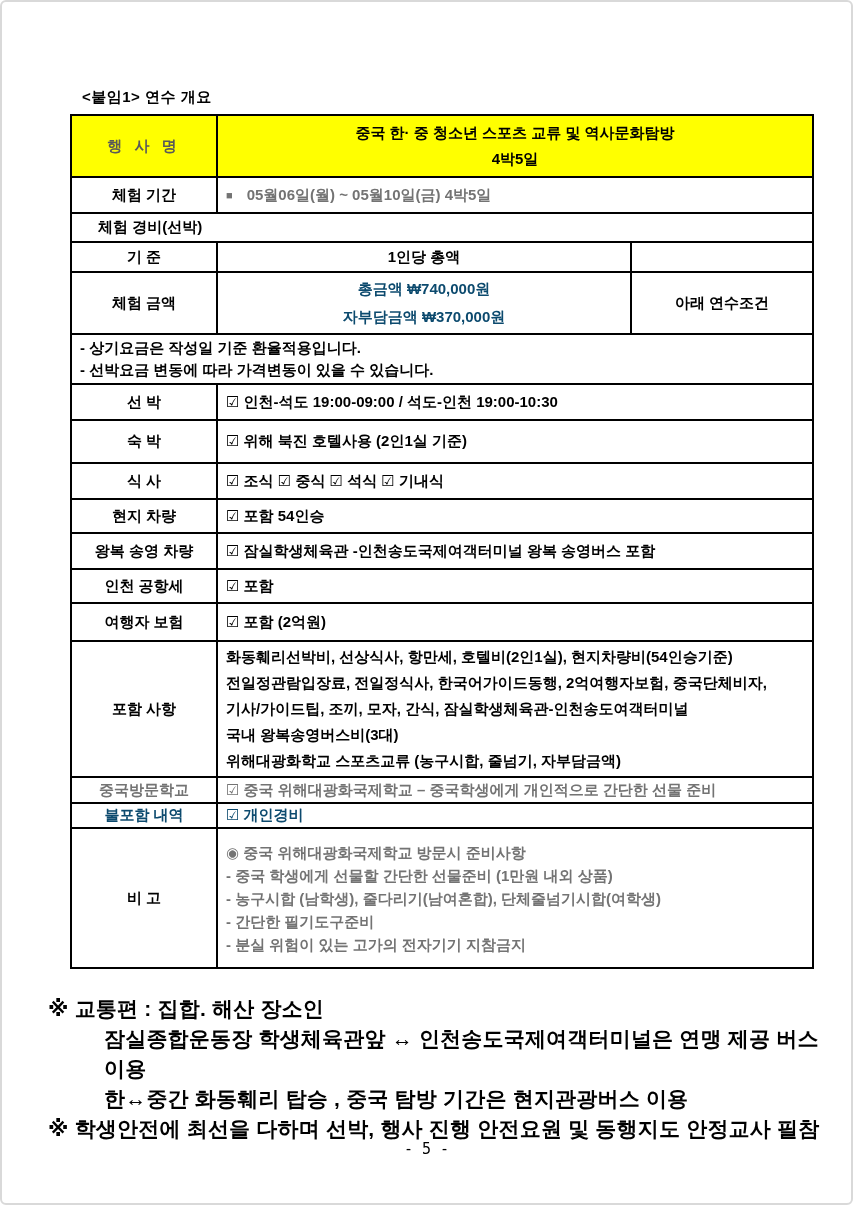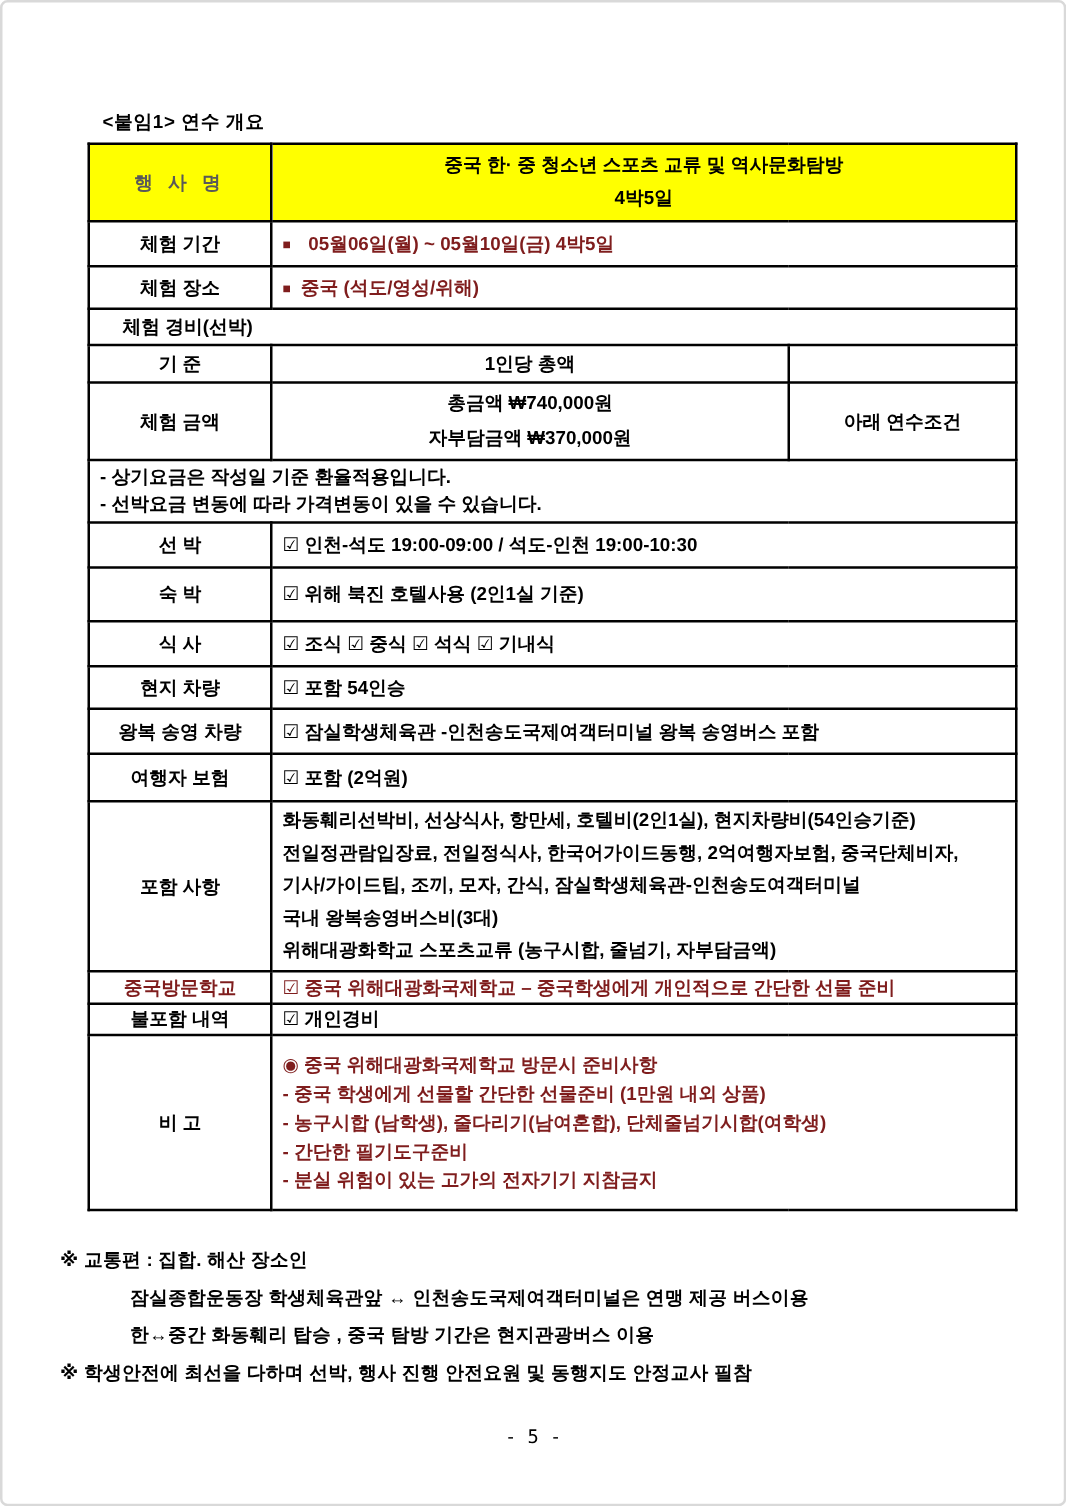--- a/index.html
+++ b/index.html
@@ -38,37 +38,37 @@
     font-size: 15px;
     font-weight: bold;
     padding: 2px 8px;
     vertical-align: middle;
     overflow: hidden;
     white-space: nowrap;
   }
   .lbl { text-align: center; padding: 2px 2px !important; }
   .yellow { background: #ffff00; }
   .graytext { color: #595959; letter-spacing: 4px; }
-  .blue { color: #7f1d1d; }
-  .red { color: #000000; }
+  .blue { color: #737373; }
+  .red { color: #0c4a6e; }
   .title-cell { text-align: center; font-size: 21px; line-height: 26px; padding: 4px 2px !important; }
   .amount-cell { text-align: center; font-size: 21px; line-height: 28px; }
   .cond-cell { text-align: center; }
   .center { text-align: center; }
   .notes-cell { line-height: 22px; }
   .inc-cell { line-height: 26px; }
   .remarks-cell { line-height: 23px; }
   .bullet { font-size: 11px; margin-right: 14px; vertical-align: 1px; }
   .bullet2 { font-size: 11px; margin-right: 8px; vertical-align: 1px; }
   .footer {
     position: absolute;
     left: 46px;
     top: 992px;
     width: 780px;
-    font-size: 15px;
+    font-size: 21px;
     line-height: 30px;
     letter-spacing: 0.2px;
   }
   .footer .indent { padding-left: 56px; }
   .page-number {
     position: absolute;
     left: 0;
     top: 1138px;
     width: 100%;
     text-align: center;
@@ -100,26 +100,20 @@
       </td>
     </tr>
 
     <tr style="height:36px">
       <td class="lbl">체험 기간</td>
       <td class="blue" colspan="2">
         <span class="bullet">■</span><span>05월06일(월) ~ 05월10일(금) 4박5일</span>
       </td>
     </tr>
 
-    <tr style="height:34px">
-      <td class="lbl">체험 장소</td>
-      <td class="blue" colspan="2">
-        <span class="bullet2">■</span><span>중국 (석도/영성/위해)</span>
-      </td>
-    </tr>
 
     <tr style="height:29px">
       <td colspan="3" style="padding-left:26px">체험 경비(선박)</td>
     </tr>
 
     <tr style="height:30px">
       <td class="lbl">기 준</td>
       <td class="center">1인당 총액</td>
       <td></td>
     </tr>
@@ -158,20 +152,24 @@
     <tr style="height:34px">
       <td class="lbl">현지 차량</td>
       <td colspan="2">☑ 포함 54인승</td>
     </tr>
 
     <tr style="height:36px">
       <td class="lbl">왕복 송영 차량</td>
       <td colspan="2">☑ 잠실학생체육관 -인천송도국제여객터미널 왕복 송영버스 포함</td>
     </tr>
 
+    <tr style="height:34px">
+      <td class="lbl">인천 공항세</td>
+      <td colspan="2">☑ 포함</td>
+    </tr>
 
     <tr style="height:38px">
       <td class="lbl">여행자 보험</td>
       <td colspan="2">☑ 포함 (2억원)</td>
     </tr>
 
     <tr style="height:130px">
       <td class="lbl">포함 사항</td>
       <td class="inc-cell" colspan="2">
         <div>화동훼리선박비, 선상식사, 항만세, 호텔비(2인1실), 현지차량비(54인승기준)</div>

